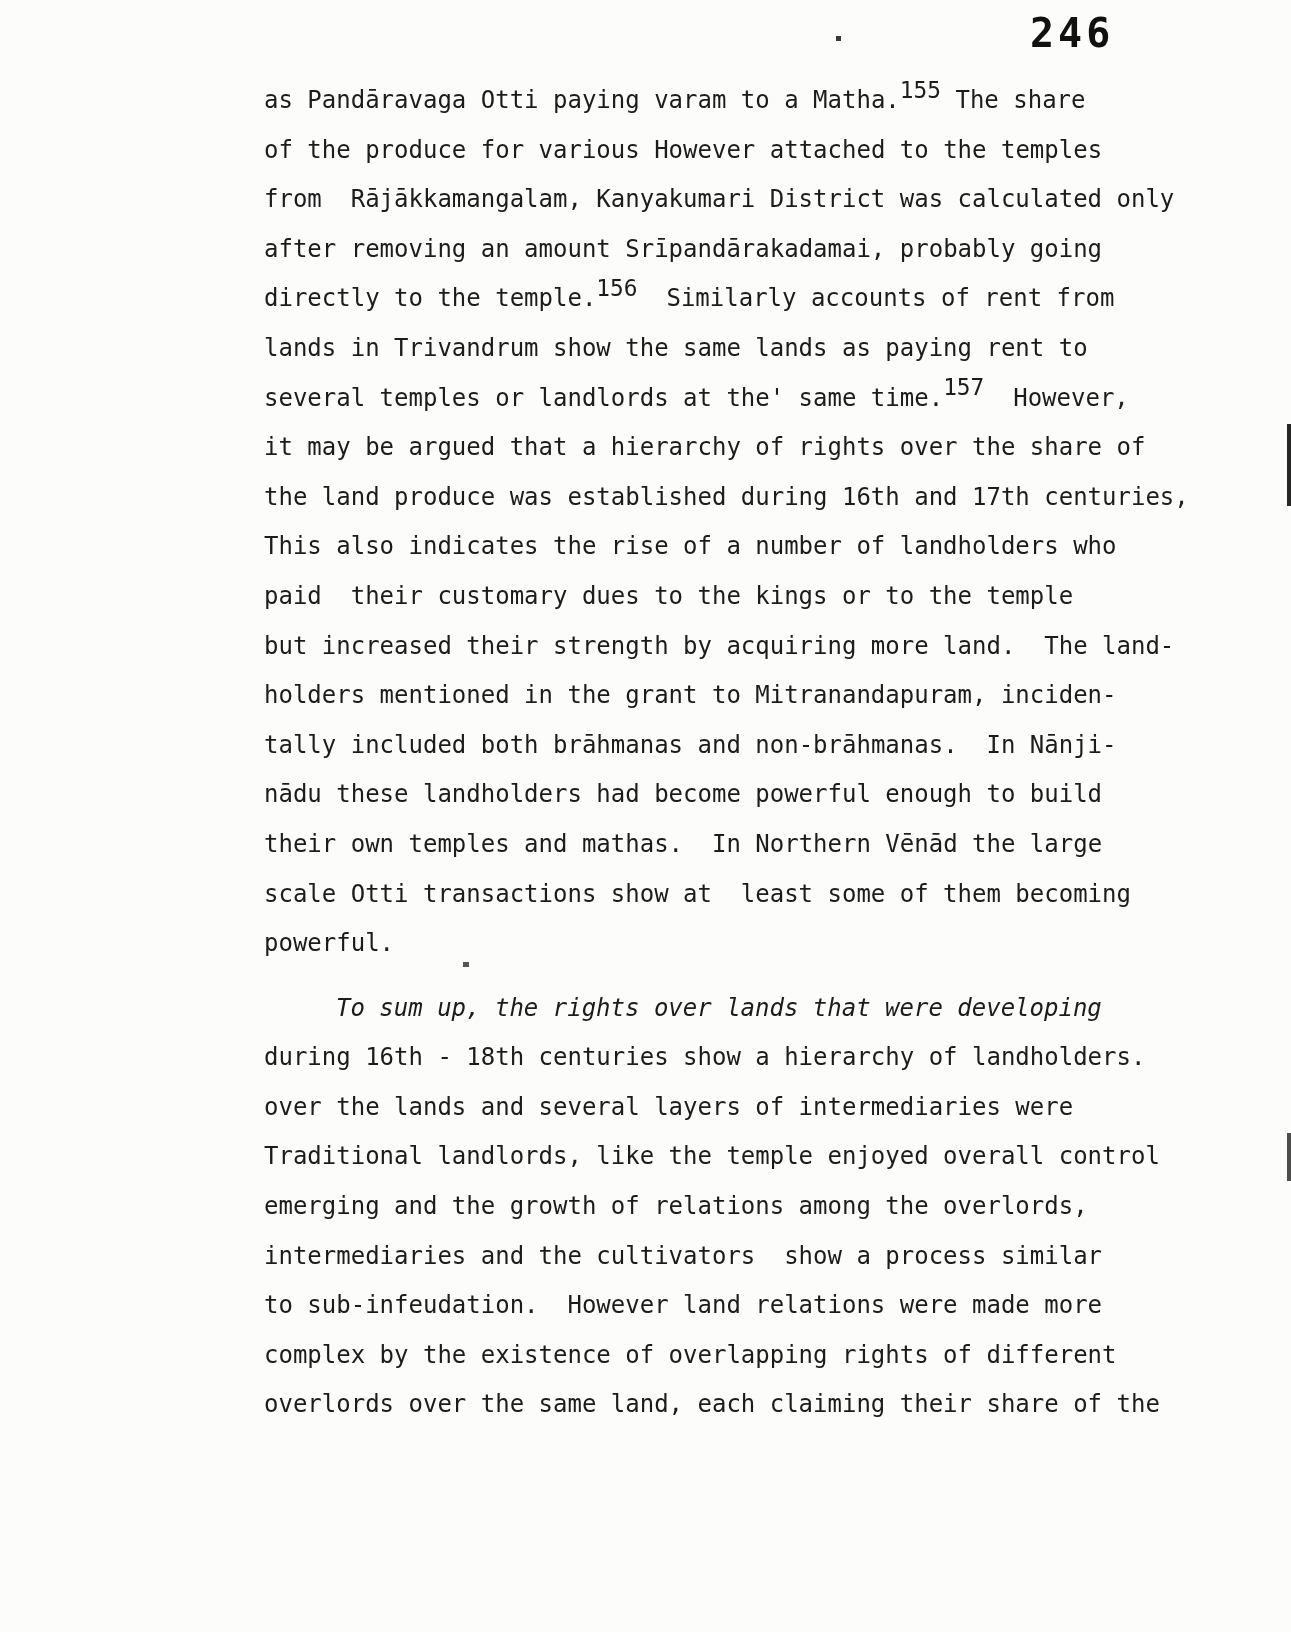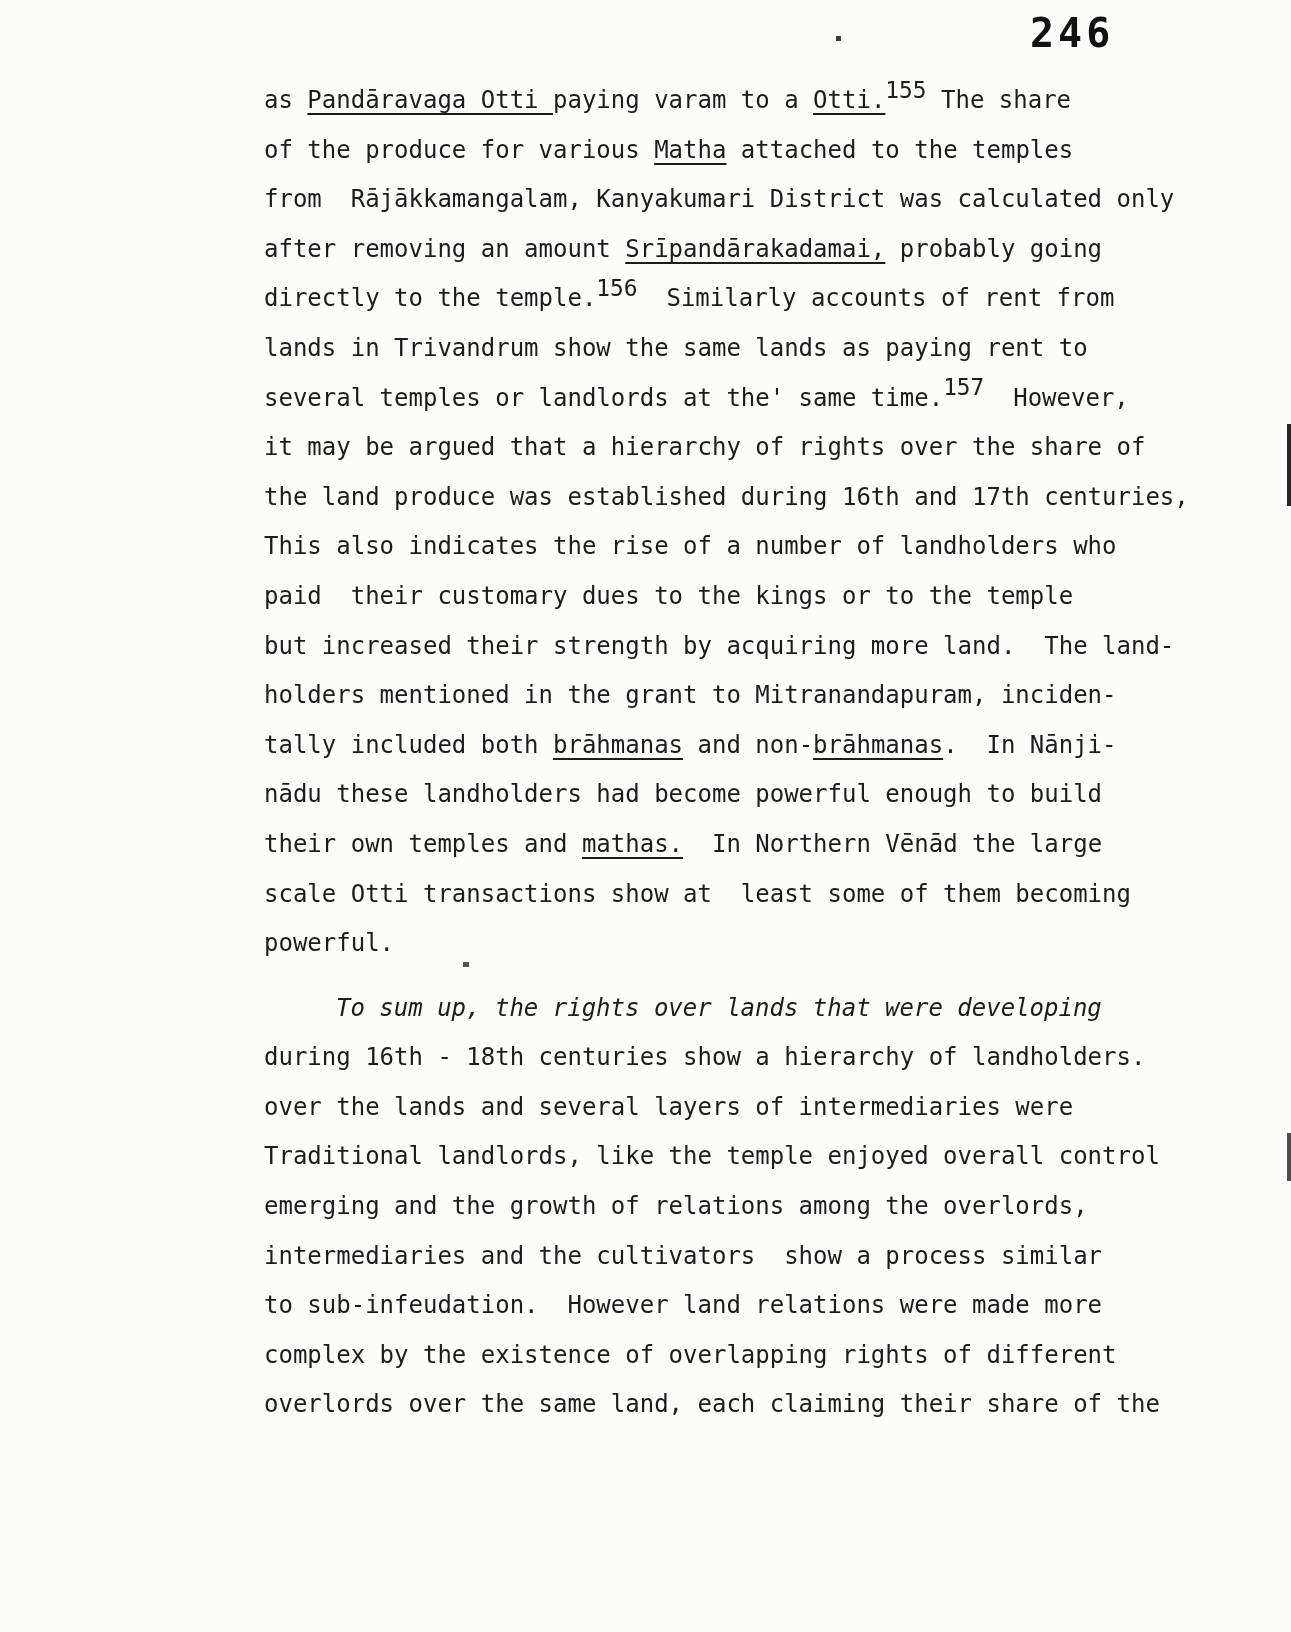--- a/index.html
+++ b/index.html
@@ -26,40 +26,39 @@
     font-weight:500;
   }
   .line{
     line-height:49.6px;
     height:49.6px;
     white-space:pre;
   }
   .line.indent{padding-left:72px;font-style:italic;}
   .paragraph + .paragraph{margin-top:15px;}
   .u{
-    text-decoration:underline;
     text-decoration-thickness:2px;
     text-underline-offset:5px;
   }
   .sup{
     position:relative;
     top:-0.45em;
     font-size:0.95em;
   }
   .artifact{position:absolute;}
 </style>
 </head>
 <body>
 
 <div class="page">
   <div class="page-number">246</div>
   <div class="content" id="content">
       <div class="paragraph">
-        <div class="line"><span>as </span><span class="u">Pandāravaga Otti </span><span>paying varam to a </span><span class="u">Otti.</span><span class="sup">155</span><span> The share</span></div>
-        <div class="line"><span>of the produce for various </span><span class="u">Matha</span><span> attached to the temples</span></div>
+        <div class="line"><span>as </span><span class="u">Pandāravaga Otti </span><span>paying varam to a </span><span class="u">Matha.</span><span class="sup">155</span><span> The share</span></div>
+        <div class="line"><span>of the produce for various </span><span class="u">However</span><span> attached to the temples</span></div>
         <div class="line"><span>from  Rājākkamangalam, Kanyakumari District was calculated only</span></div>
         <div class="line"><span>after removing an amount </span><span class="u">Srīpandārakadamai,</span><span> probably going</span></div>
         <div class="line"><span>directly to the temple.</span><span class="sup">156</span><span>  Similarly accounts of rent from</span></div>
         <div class="line"><span>lands in Trivandrum show the same lands as paying rent to</span></div>
         <div class="line"><span>several temples or landlords at the' same time.</span><span class="sup">157</span><span>  However,</span></div>
         <div class="line"><span>it may be argued that a hierarchy of rights over the share of</span></div>
         <div class="line"><span>the land produce was established during 16th and 17th centuries,</span></div>
         <div class="line"><span>This also indicates the rise of a number of landholders who</span></div>
         <div class="line"><span>paid  their customary dues to the kings or to the temple</span></div>
         <div class="line"><span>but increased their strength by acquiring more land.  The land-</span></div>

